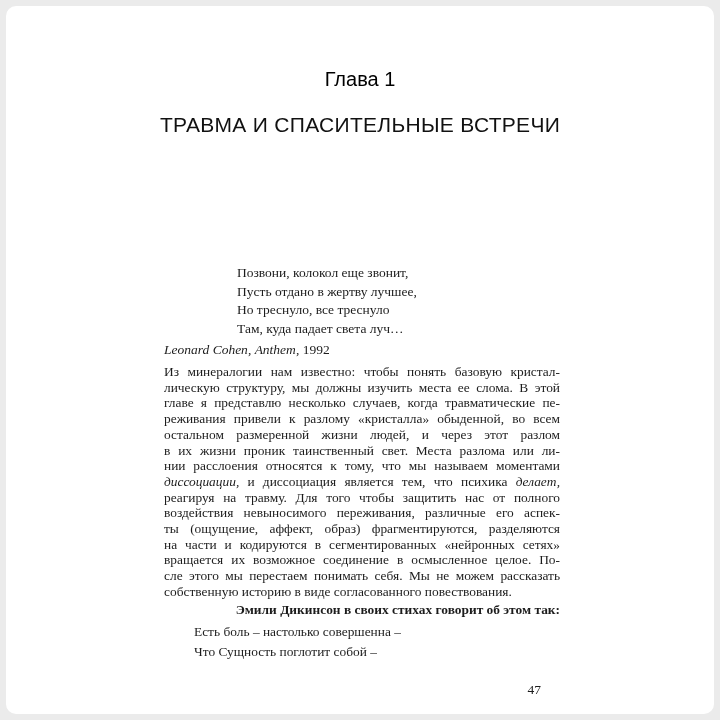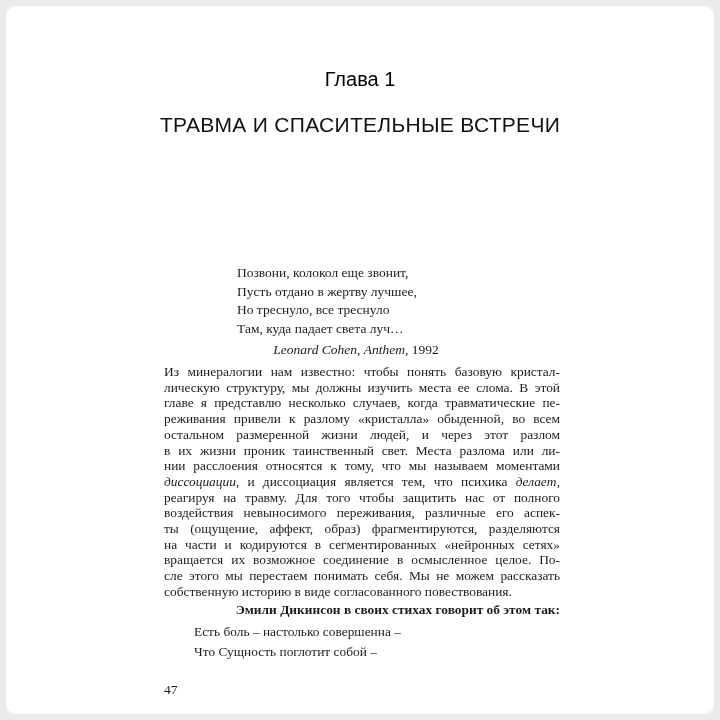--- a/index.html
+++ b/index.html
@@ -39,21 +39,21 @@
     left: 231px; top: 258px;
     font-size: 13.5px;
     line-height: 18.5px;
     text-align: left;
   }
   .attribution {
     position: absolute;
     left: 158px; top: 336px;
     width: 396px;
     padding-right: 12px;
-    text-align: center;
+    text-align: left;
     font-size: 13.5px;
   }
   .column {
     position: absolute;
     left: 158px; top: 358px;
     width: 396px;
     font-size: 13.4px;
     line-height: 15.7px;
   }
   .justify .line { text-align: justify; text-align-last: justify; }
@@ -68,20 +68,21 @@
     margin-top: 5px;
     margin-left: 30px;
     line-height: 20px;
     text-align: left;
   }
   .pagenum {
     position: absolute;
     left: 158px; top: 676px;
     width: 396px;
     padding-right: 19px;
+    text-align: right;
     font-size: 13.5px;
   }
   .it { font-style: italic; }
 </style>
 </head>
 <body>
 
 <div class="page">
 
   <div class="chapter">Глава 1</div>

